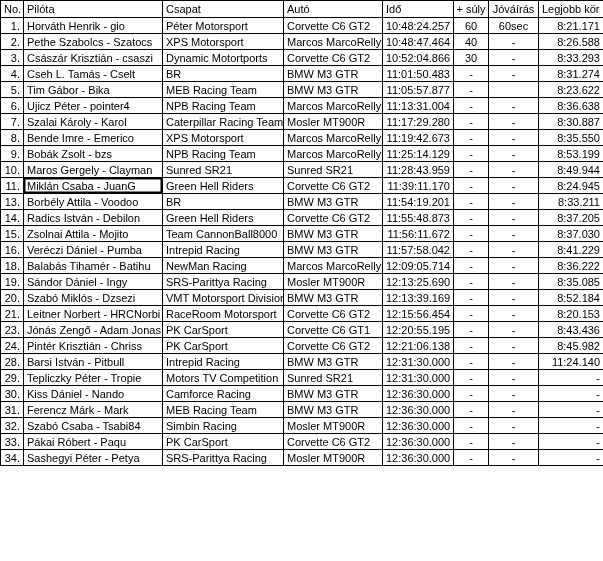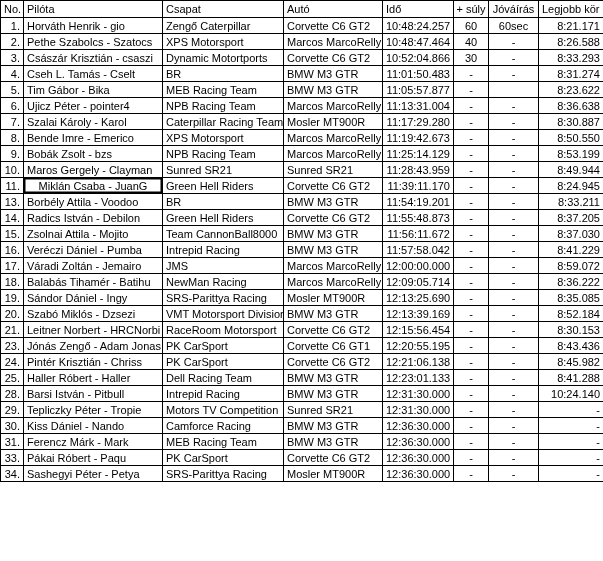--- a/index.html
+++ b/index.html
@@ -25,21 +25,20 @@
     overflow:hidden;
     white-space:nowrap;
     font-weight:normal;
   }
   thead tr{height:17px;border-radius:7px;}
   .a-left{text-align:left;}
   .a-right{text-align:right;}
   .a-center{text-align:center;padding:0;}
   td.selected{
     box-shadow:inset 0 0 0 1.5px #000; 
-    text-align:center;
   }
 </style>
 </head>
 <body>
 
 <table>
   <colgroup>
     <col style="width:23px">
     <col style="width:139px">
     <col style="width:121px">
@@ -58,21 +57,21 @@
         <th class="a-left">Idő</th>
         <th class="a-center">+ súly</th>
         <th class="a-center">Jóváírás</th>
         <th class="a-left">Legjobb kör</th>
       </tr>
   </thead>
   <tbody>
       <tr>
         <td class="a-right">1.</td>
         <td class="a-left">Horváth Henrik - gio</td>
-        <td class="a-left">Zengő Caterpillar</td>
+        <td class="a-left">Péter Motorsport</td>
         <td class="a-left">Corvette C6 GT2</td>
         <td class="a-right">10:48:24.257</td>
         <td class="a-center">60</td>
         <td class="a-center">60sec</td>
         <td class="a-right">8:21.171</td>
       </tr>
       <tr>
         <td class="a-right">2.</td>
         <td class="a-left">Pethe Szabolcs - Szatocs</td>
         <td class="a-left">XPS Motorsport</td>
@@ -133,21 +132,21 @@
         <td class="a-right">8:30.887</td>
       </tr>
       <tr>
         <td class="a-right">8.</td>
         <td class="a-left">Bende Imre - Emerico</td>
         <td class="a-left">XPS Motorsport</td>
         <td class="a-left">Marcos MarcoRelly</td>
         <td class="a-right">11:19:42.673</td>
         <td class="a-center">-</td>
         <td class="a-center">-</td>
-        <td class="a-right">8:50.550</td>
+        <td class="a-right">8:35.550</td>
       </tr>
       <tr>
         <td class="a-right">9.</td>
         <td class="a-left">Bobák Zsolt - bzs</td>
         <td class="a-left">NPB Racing Team</td>
         <td class="a-left">Marcos MarcoRelly</td>
         <td class="a-right">11:25:14.129</td>
         <td class="a-center">-</td>
         <td class="a-center">-</td>
         <td class="a-right">8:53.199</td>
@@ -206,30 +205,20 @@
         <td class="a-right">16.</td>
         <td class="a-left">Veréczi Dániel - Pumba</td>
         <td class="a-left">Intrepid Racing</td>
         <td class="a-left">BMW M3 GTR</td>
         <td class="a-right">11:57:58.042</td>
         <td class="a-center">-</td>
         <td class="a-center">-</td>
         <td class="a-right">8:41.229</td>
       </tr>
       <tr>
-        <td class="a-right">17.</td>
-        <td class="a-left">Váradi Zoltán - Jemairo</td>
-        <td class="a-left">JMS</td>
-        <td class="a-left">Marcos MarcoRelly</td>
-        <td class="a-right">12:00:00.000</td>
-        <td class="a-center">-</td>
-        <td class="a-center">-</td>
-        <td class="a-right">8:59.072</td>
-      </tr>
-      <tr>
         <td class="a-right">18.</td>
         <td class="a-left">Balabás Tihamér - Batihu</td>
         <td class="a-left">NewMan Racing</td>
         <td class="a-left">Marcos MarcoRelly</td>
         <td class="a-right">12:09:05.714</td>
         <td class="a-center">-</td>
         <td class="a-center">-</td>
         <td class="a-right">8:36.222</td>
       </tr>
       <tr>
@@ -253,21 +242,21 @@
         <td class="a-right">8:52.184</td>
       </tr>
       <tr>
         <td class="a-right">21.</td>
         <td class="a-left">Leitner Norbert - HRCNorbi</td>
         <td class="a-left">RaceRoom Motorsport</td>
         <td class="a-left">Corvette C6 GT2</td>
         <td class="a-right">12:15:56.454</td>
         <td class="a-center">-</td>
         <td class="a-center">-</td>
-        <td class="a-right">8:30.153</td>
+        <td class="a-right">8:20.153</td>
       </tr>
       <tr>
         <td class="a-right">23.</td>
         <td class="a-left">Jónás Zengő - Adam Jonas</td>
         <td class="a-left">PK CarSport</td>
         <td class="a-left">Corvette C6 GT1</td>
         <td class="a-right">12:20:55.195</td>
         <td class="a-center">-</td>
         <td class="a-center">-</td>
         <td class="a-right">8:43.436</td>
@@ -276,38 +265,28 @@
         <td class="a-right">24.</td>
         <td class="a-left">Pintér Krisztián - Chriss</td>
         <td class="a-left">PK CarSport</td>
         <td class="a-left">Corvette C6 GT2</td>
         <td class="a-right">12:21:06.138</td>
         <td class="a-center">-</td>
         <td class="a-center">-</td>
         <td class="a-right">8:45.982</td>
       </tr>
       <tr>
-        <td class="a-right">25.</td>
-        <td class="a-left">Haller Róbert - Haller</td>
-        <td class="a-left">Dell Racing Team</td>
-        <td class="a-left">BMW M3 GTR</td>
-        <td class="a-right">12:23:01.133</td>
-        <td class="a-center">-</td>
-        <td class="a-center">-</td>
-        <td class="a-right">8:41.288</td>
-      </tr>
-      <tr>
         <td class="a-right">28.</td>
         <td class="a-left">Barsi István - Pitbull</td>
         <td class="a-left">Intrepid Racing</td>
         <td class="a-left">BMW M3 GTR</td>
         <td class="a-right">12:31:30.000</td>
         <td class="a-center">-</td>
         <td class="a-center">-</td>
-        <td class="a-right">10:24.140</td>
+        <td class="a-right">11:24.140</td>
       </tr>
       <tr>
         <td class="a-right">29.</td>
         <td class="a-left">Tepliczky Péter - Tropie</td>
         <td class="a-left">Motors TV Competition</td>
         <td class="a-left">Sunred SR21</td>
         <td class="a-right">12:31:30.000</td>
         <td class="a-center">-</td>
         <td class="a-center">-</td>
         <td class="a-right">-</td>
@@ -326,20 +305,30 @@
         <td class="a-right">31.</td>
         <td class="a-left">Ferencz Márk - Mark</td>
         <td class="a-left">MEB Racing Team</td>
         <td class="a-left">BMW M3 GTR</td>
         <td class="a-right">12:36:30.000</td>
         <td class="a-center">-</td>
         <td class="a-center">-</td>
         <td class="a-right">-</td>
       </tr>
       <tr>
+        <td class="a-right">32.</td>
+        <td class="a-left">Szabó Csaba - Tsabi84</td>
+        <td class="a-left">Simbin Racing</td>
+        <td class="a-left">Mosler MT900R</td>
+        <td class="a-right">12:36:30.000</td>
+        <td class="a-center">-</td>
+        <td class="a-center">-</td>
+        <td class="a-right">-</td>
+      </tr>
+      <tr>
         <td class="a-right">33.</td>
         <td class="a-left">Pákai Róbert - Paqu</td>
         <td class="a-left">PK CarSport</td>
         <td class="a-left">Corvette C6 GT2</td>
         <td class="a-right">12:36:30.000</td>
         <td class="a-center">-</td>
         <td class="a-center">-</td>
         <td class="a-right">-</td>
       </tr>
       <tr>

